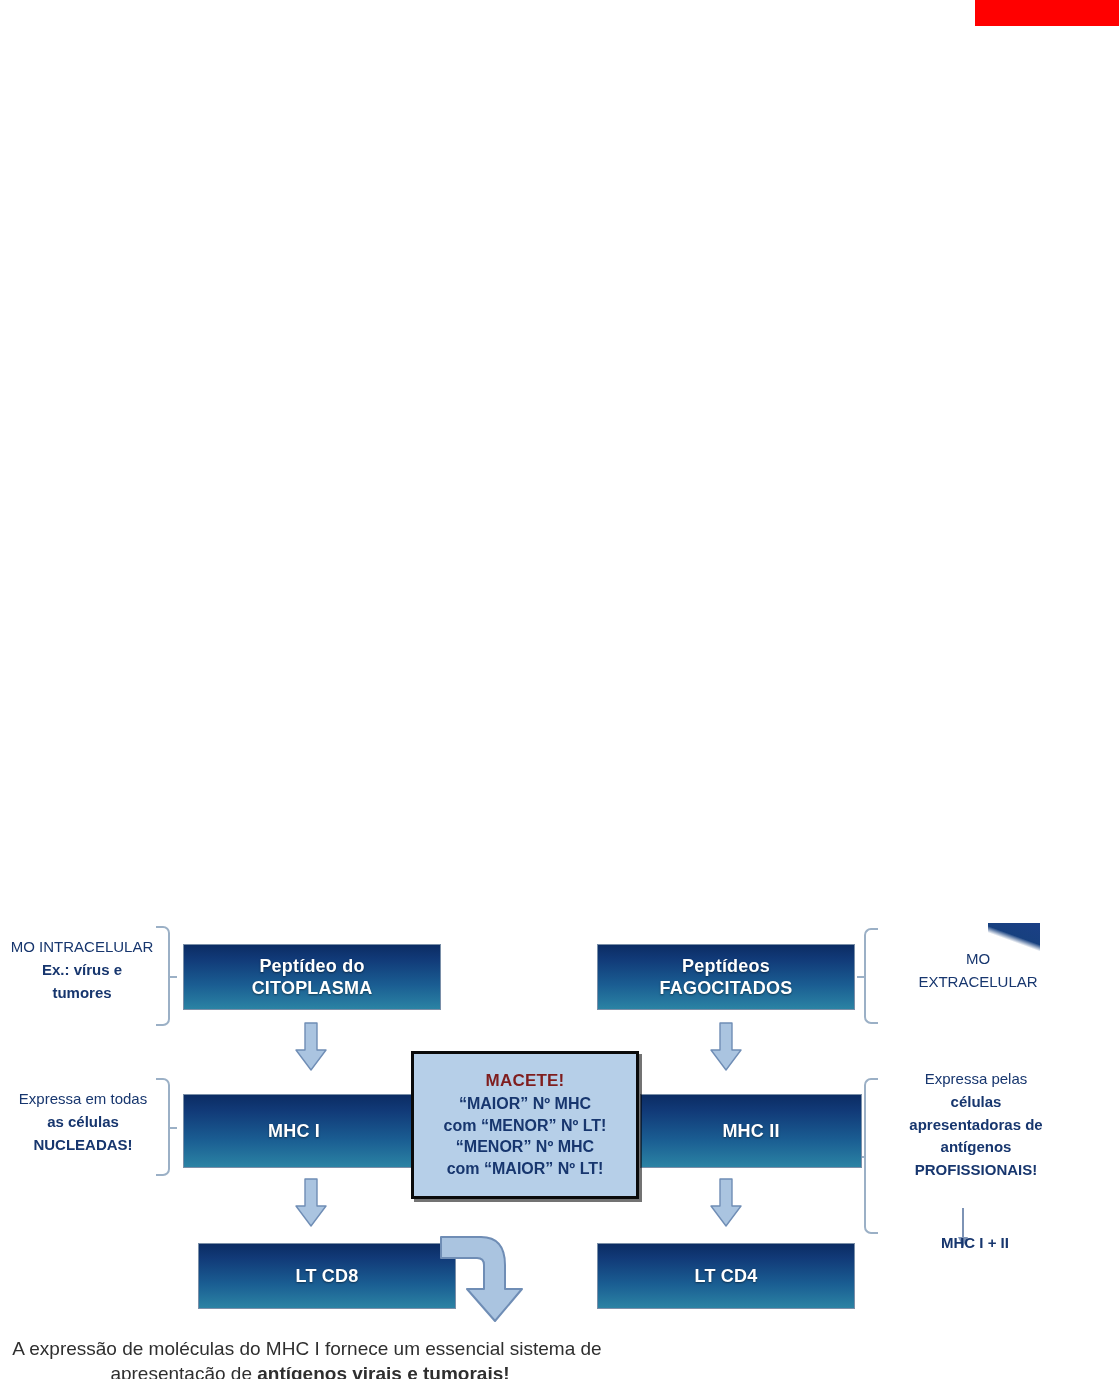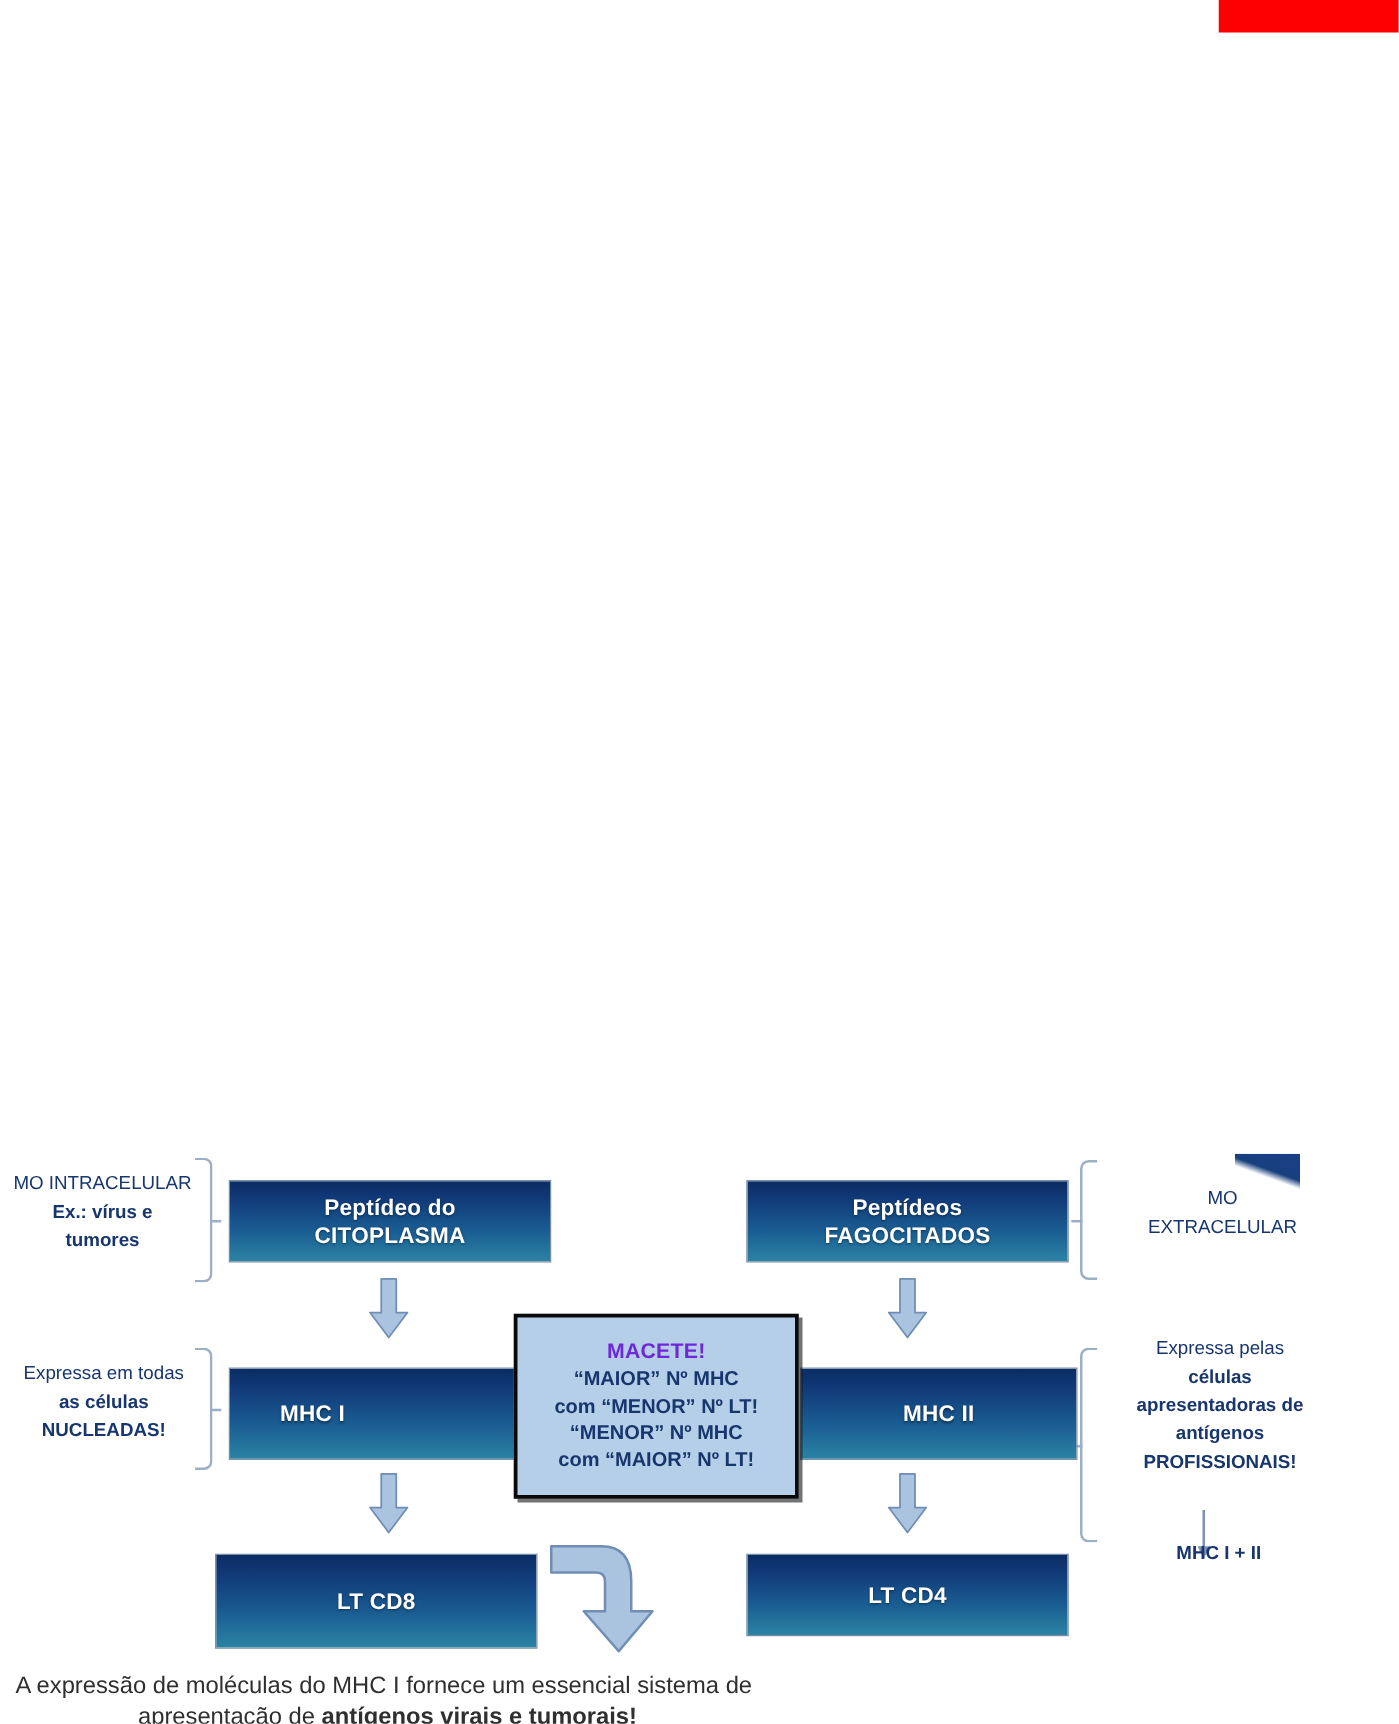--- a/index.html
+++ b/index.html
@@ -68,45 +68,45 @@
     line-height: 1.25;
     letter-spacing: 0.2px;
     text-shadow: 0 1px 2px rgba(0,0,0,0.45);
   }
   .proc-box.two-line { font-size: 18px; }
 
   
   #box-peptideo-citoplasma { left: 183px; top: 44px; width: 258px; height: 66px; }
   #box-peptideos-fagocitados { left: 597px; top: 44px; width: 258px; height: 66px; }
   
-  #box-mhc1 { left: 183px; top: 194px; width: 428px; height: 74px; justify-content: flex-start; padding-left: 40px; }
+  #box-mhc1 { left: 183px; top: 194px; width: 428px; height: 74px; justify-content: flex-start; padding-left: 84px; }
   #box-mhc2 { left: 640px; top: 194px; width: 222px; height: 74px; }
   
-  #box-lt-cd8 { left: 172px; top: 343px; width: 258px; height: 76px; }
+  #box-lt-cd8 { left: 198px; top: 343px; width: 258px; height: 66px; }
   #box-lt-cd4 { left: 597px; top: 343px; width: 258px; height: 66px; }
 
   
   #macete-box {
     position: absolute;
     left: 411px;
     top: 1051px;
     width: 228px;
     height: 148px;
     background: #b6cfe8;
     border: 3px solid #0a0a0a;
     box-sizing: border-box;
     box-shadow: 3px 3px 0 rgba(0,0,0,0.55);
     display: flex;
     flex-direction: column;
     align-items: center;
     justify-content: center;
     padding: 4px 4px;
   }
   #macete-title {
-    color: #6d28d9;
+    color: #7f1d1d;
     font-weight: bold;
     font-size: 17px;
     line-height: 1.35;
     letter-spacing: 0.2px;
   }
   .macete-line {
     color: #17366e;
     font-weight: bold;
     font-size: 16px;
     line-height: 1.36;

